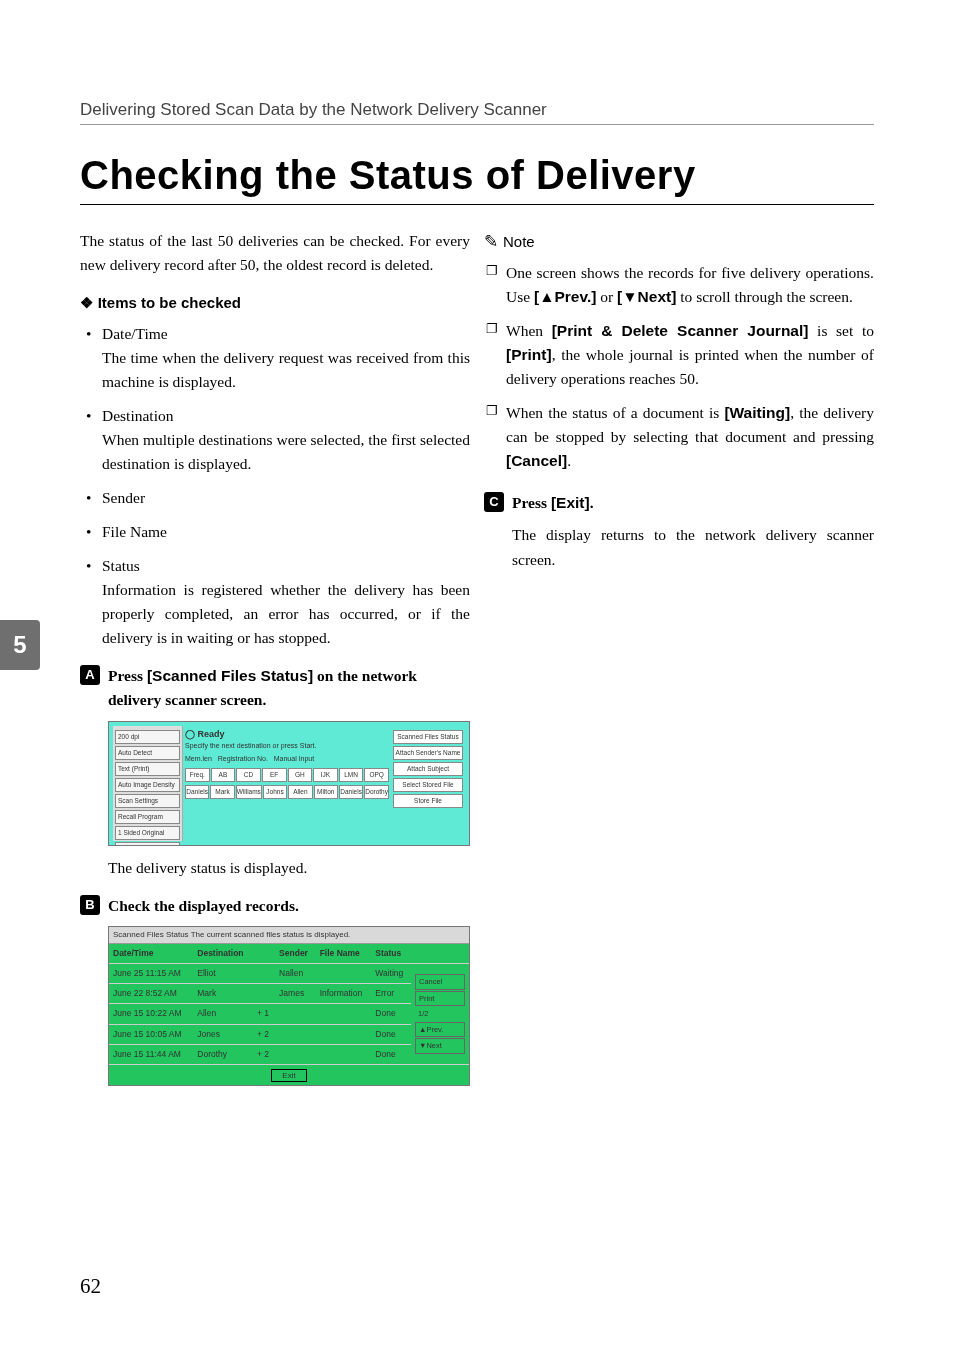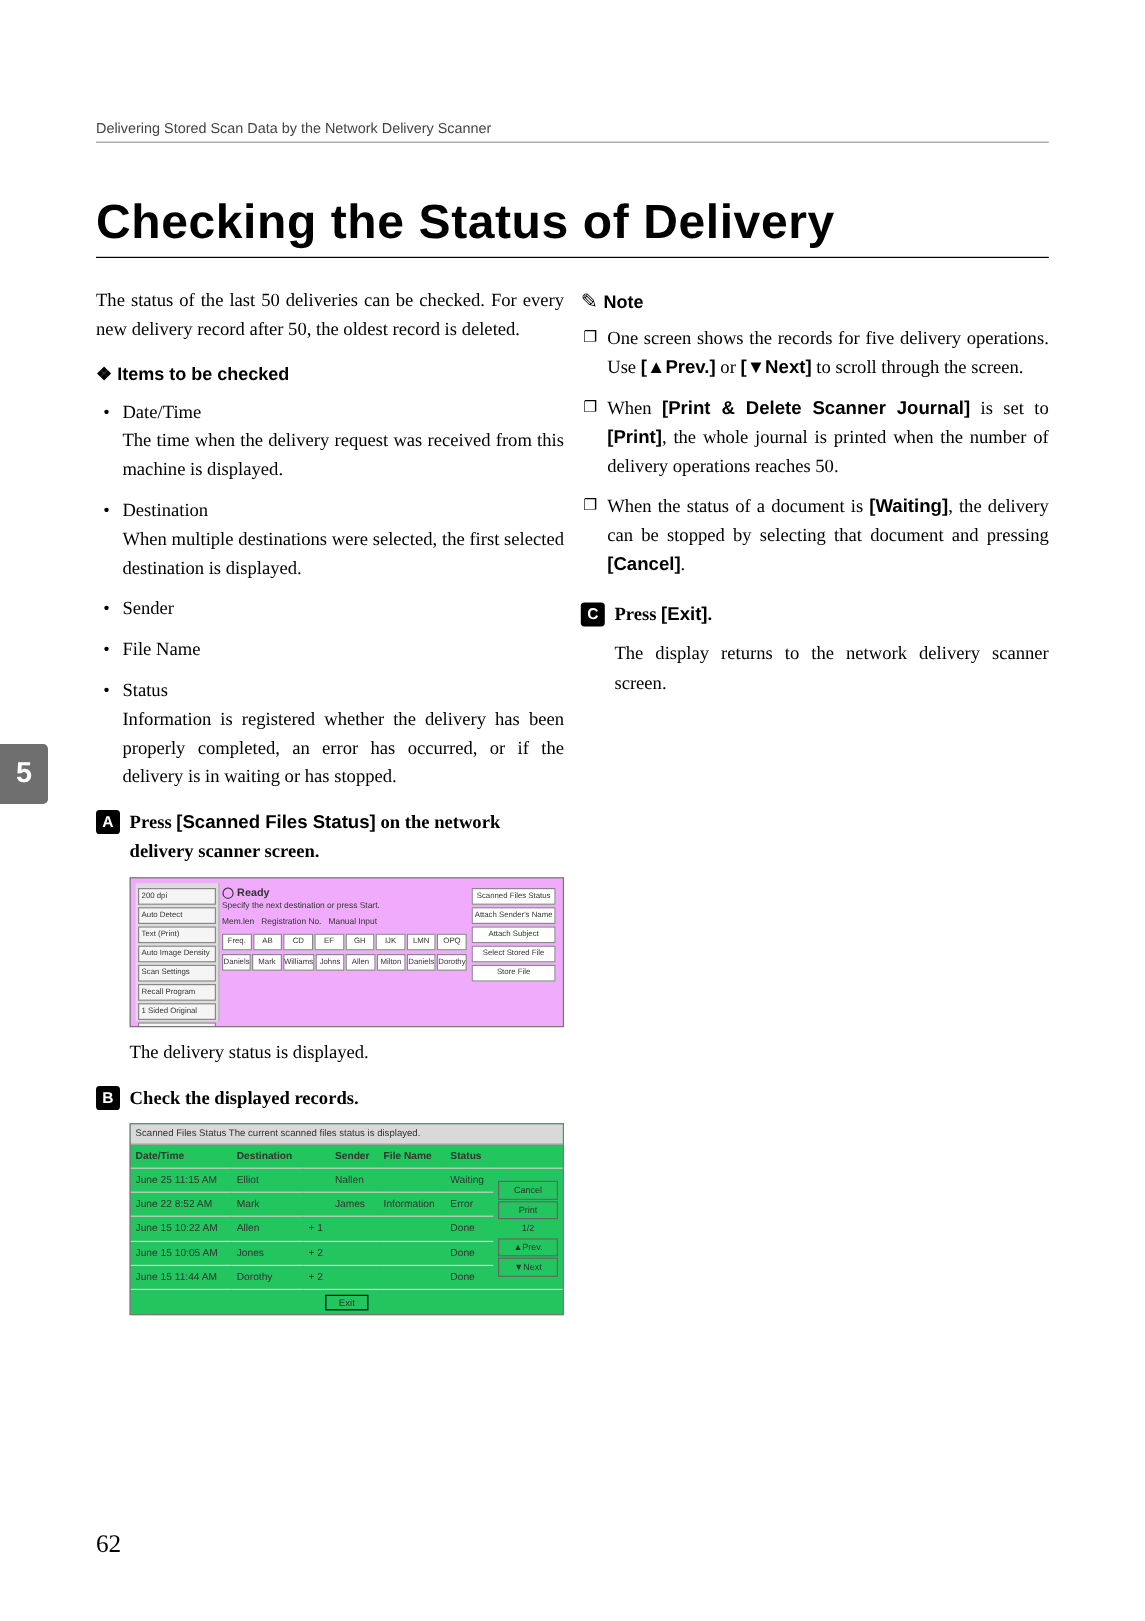--- a/index.html
+++ b/index.html
@@ -12,25 +12,25 @@
   .page {
     width: 954px;
     min-height: 1351px;
     margin: 0 auto;
     position: relative;
     padding: 100px 80px 40px 80px;
     box-sizing: border-box;
   }
   .running-head {
     font-family: Arial, Helvetica, sans-serif;
-    font-size: 12px;
+    font-size: 17px;
     color: #444;
     border-bottom: 1px solid #999;
     padding-bottom: 4px;
-    margin-bottom: 44px;
+    margin-bottom: 28px;
   }
   h1.title {
     font-family: Arial, Helvetica, sans-serif;
     font-weight: bold;
     font-size: 40px;
     letter-spacing: 0.5px;
     margin: 0 0 6px 0;
   }
   .title-rule {
     border: none;
@@ -92,21 +92,21 @@
   }
   .step-text { font-family: Georgia, serif; font-weight: bold; text-align: center; }
   .step-text .ui { font-family: Arial, Helvetica, sans-serif; }
   .after-step {
     padding-left: 28px;
     margin: 8px 0 12px 0;
   }
   .screenshot {
     margin: 8px 0 10px 28px;
     border: 1px solid #777;
-    background: #f0abfc;
+    background: #5eead4;
     height: 125px;
     box-sizing: border-box;
     padding: 4px;
     font-family: Arial, sans-serif;
     font-size: 7px;
     color: #333;
     overflow: hidden;
   }
   .screenshot2 {
     margin: 8px 0 10px 28px;
@@ -114,26 +114,26 @@
     background: #22c55e;
     font-family: Arial, sans-serif;
     font-size: 8px;
     color: #333;
     box-sizing: border-box;
   }
   .screenshot2 table { width: 100%; border-collapse: collapse; font-size:8.5px; }
   .screenshot2 td, .screenshot2 th { padding: 3px 4px; border-bottom:1px solid #ccc; text-align:left;}
   .screenshot2 .topbar { background:#d9d9d9; padding:2px 4px; border-bottom:1px solid #999; }
   .screenshot2 .btncol { width:50px; }
-  .screenshot2 .mini-btn { border:1px solid #666; padding:1px 3px; font-size:7.5px; display:block; text-align:center; margin:1px 0;}
+  .screenshot2 .mini-btn { border:1px solid #666; padding:1px 3px; font-size:7.5px; display:block; margin:1px 0;}
   .screenshot2 .footer-row td { text-align:center; border:none; padding-top:4px;}
   .screenshot2 .exit { border:1.5px solid #000; padding:1px 10px; font-size:8px;}
   .note-head {
     font-family: Arial, Helvetica, sans-serif;
-    font-weight: bold;
+    font-weight: normal;
     font-size: 15px;
     margin: 0 0 6px 0;
   }
   .note-head::before {
     content: "✎ ";
     font-weight: normal;
     font-size: 17px;
   }
   ul.notes {
     list-style: none;

